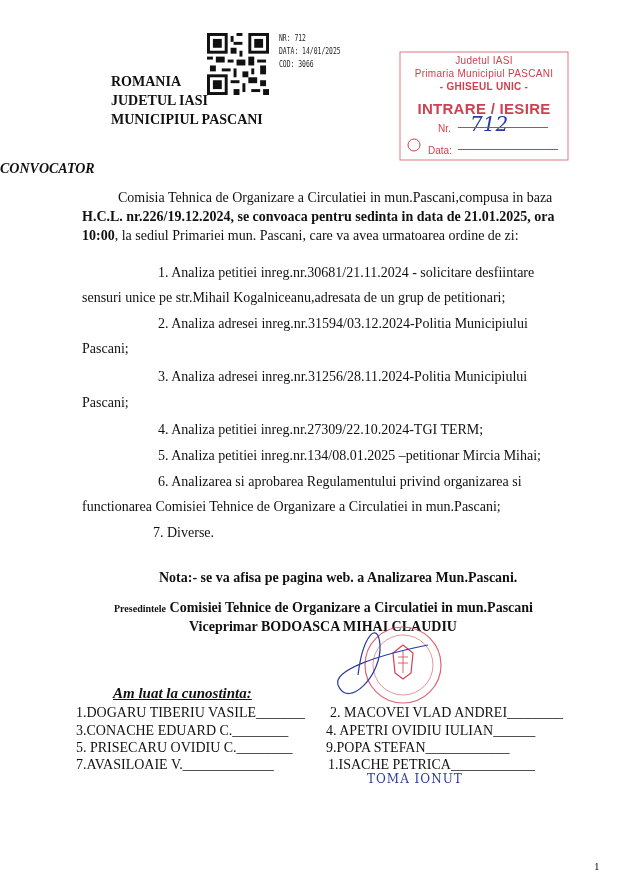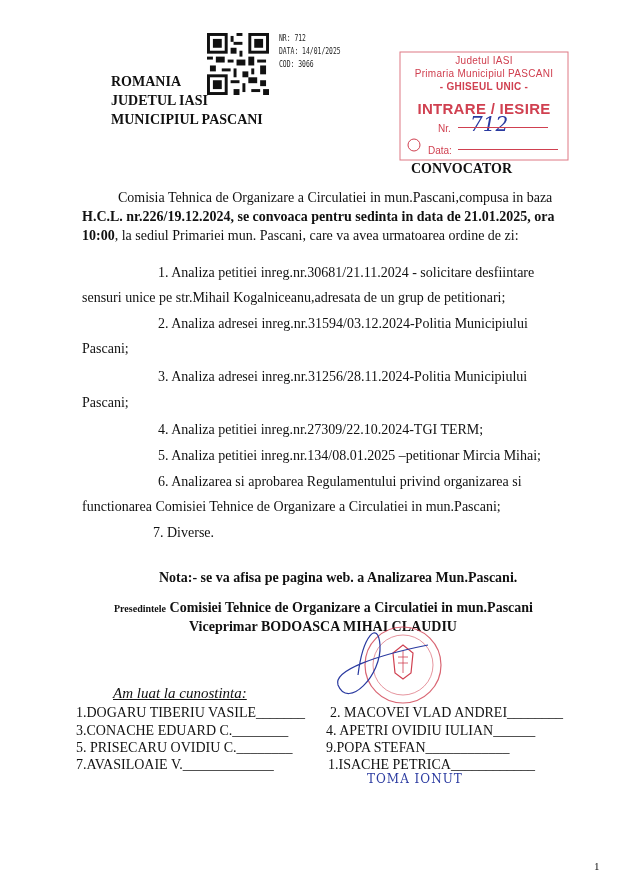--- a/index.html
+++ b/index.html
@@ -5,21 +5,21 @@
   html, body { margin: 0; padding: 0; background: #ffffff; }
   body { width: 637px; height: 888px; position: relative; overflow: hidden;
          font-family: "Liberation Serif", serif; color: #111; }
   .abs { position: absolute; }
   .hdr { font-weight: bold; font-size: 14px; line-height: 19px; left: 86px; margin-left: 25px; }
   .qr { left: 207px; top: 33px; width: 62px; height: 62px; background: #fff; }
   .qrmeta { left: 279px; top: 32px; font-family: "DejaVu Sans Mono", monospace; font-size: 8px; line-height: 13px; color: #222; transform: scaleX(0.8); transform-origin: left top; }
   .stamp-box { left: 398px; top: 50px; width: 172px; height: 112px; color: #d04050; font-family: "Liberation Sans", sans-serif; }
   .stamp-line { position: absolute; left: 0; width: 172px; text-align: center; font-size: 10px; letter-spacing: 0.3px; }
   .hand { color: #2a3aa0; font-family: "DejaVu Serif", serif; font-style: italic; }
-  .title { left: 0; width: 512px; top: 161px; text-align: right; font-weight: bold; font-size: 14px; }
+  .title { left: 0; width: 512px; top: 161px; text-align: left; font-weight: bold; font-size: 14px; font-style: italic; }
   .para { font-size: 14px; line-height: 19px; }
   .b { font-weight: bold; }
   .item { font-size: 14px; line-height: 19px; }
   .sig-row { font-size: 14px; line-height: 15px; }
   .pagenum { left: 594px; top: 860px; font-size: 11px; }
 </style>
 </head>
 <body>
 
 <div class="abs hdr" style="top:72px">ROMANIA</div>
@@ -118,21 +118,21 @@
 <div class="abs para b" style="left:189px;top:617px">Viceprimar  BODOASCA MIHAI CLAUDIU</div>
 
 <svg class="abs" style="left:318px;top:615px" width="140" height="100">
   <circle cx="85" cy="50" r="38" fill="none" stroke="#d04050" stroke-width="1.2" opacity="0.8"></circle>
   <circle cx="85" cy="50" r="30" fill="none" stroke="#d04050" stroke-width="0.8" opacity="0.7"></circle>
   <path d="M75 38 L85 30 L95 38 L93 58 L85 64 L77 58 Z" fill="none" stroke="#d04050" stroke-width="1.2"></path>
   <path d="M80 42 L90 42 M80 48 L90 48 M85 36 L85 58" stroke="#d04050" stroke-width="0.8"></path>
   <path d="M40 60 C45 20, 60 5, 62 30 C64 60, 30 95, 20 70 C15 55, 60 40, 110 30" fill="none" stroke="#2a3aa0" stroke-width="1.2"></path>
 </svg>
 
-<div class="abs" style="left:113px;top:685px;font-size:15px;font-style:italic;font-weight:normal;text-decoration:underline">Am luat la cunostinta:</div>
+<div class="abs" style="left:113px;top:685px;font-size:15px;font-style:italic;font-weight:bold;text-decoration:underline">Am luat la cunostinta:</div>
 
 <div class="abs sig-row" style="left:76px;top:705px">1.DOGARU TIBERIU  VASILE_______</div>
 <div class="abs sig-row" style="left:76px;top:723px">3.CONACHE EDUARD C.________</div>
 <div class="abs sig-row" style="left:76px;top:740px">5. PRISECARU OVIDIU C.________</div>
 <div class="abs sig-row" style="left:76px;top:757px">7.AVASILOAIE V._____________</div>
 
 <div class="abs sig-row" style="left:330px;top:705px">2. MACOVEI VLAD ANDREI________</div>
 <div class="abs sig-row" style="left:326px;top:723px">4. APETRI OVIDIU IULIAN______</div>
 <div class="abs sig-row" style="left:326px;top:740px">9.POPA STEFAN____________</div>
 <div class="abs sig-row" style="left:328px;top:757px">1.ISACHE PETRICA____________</div>

